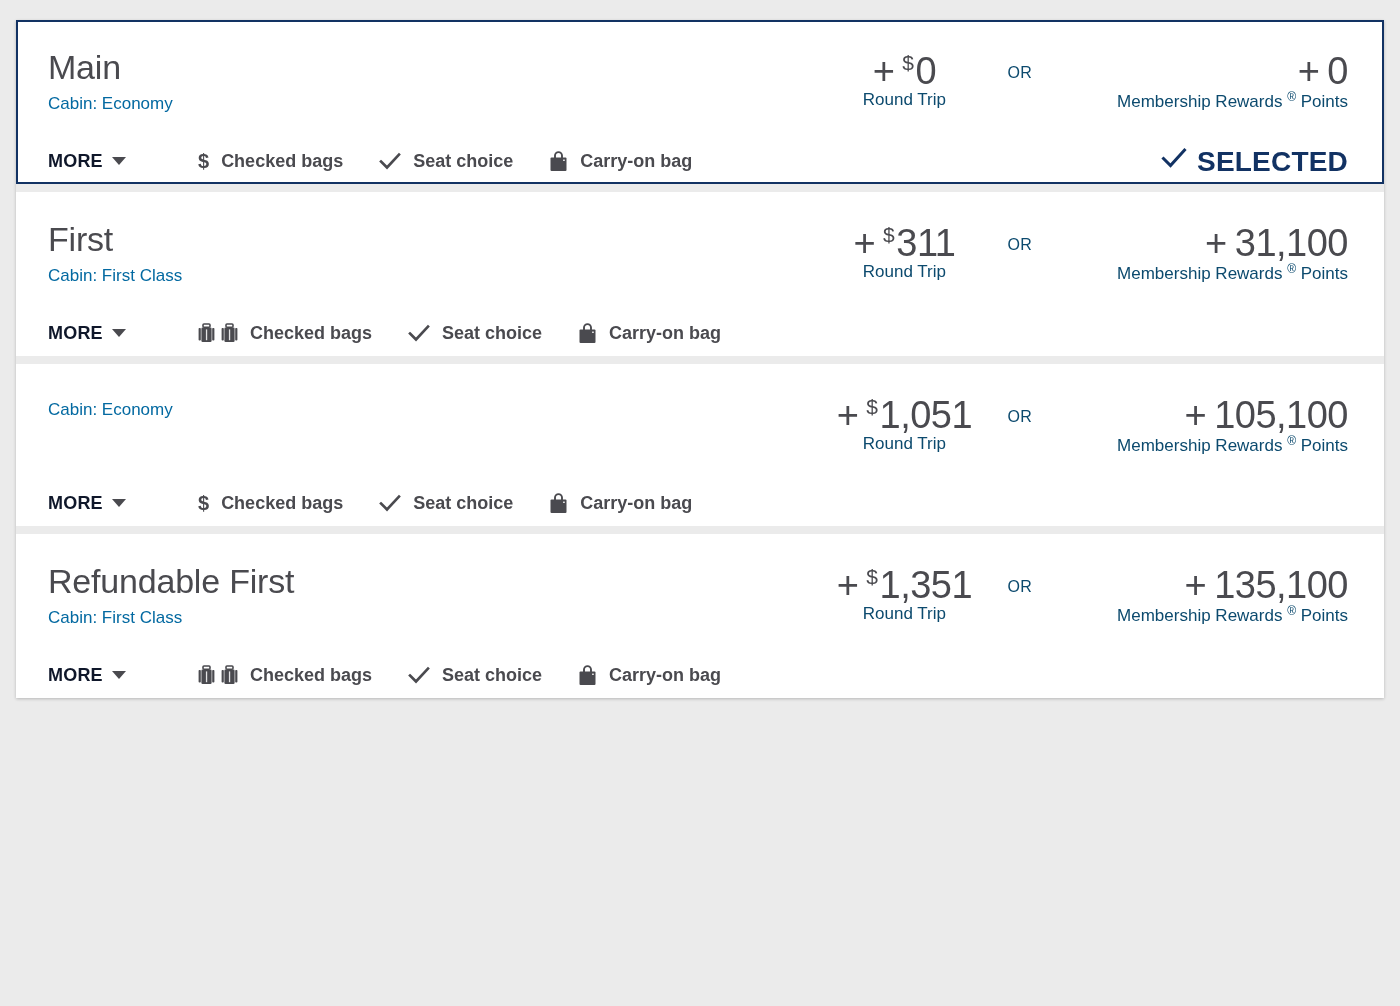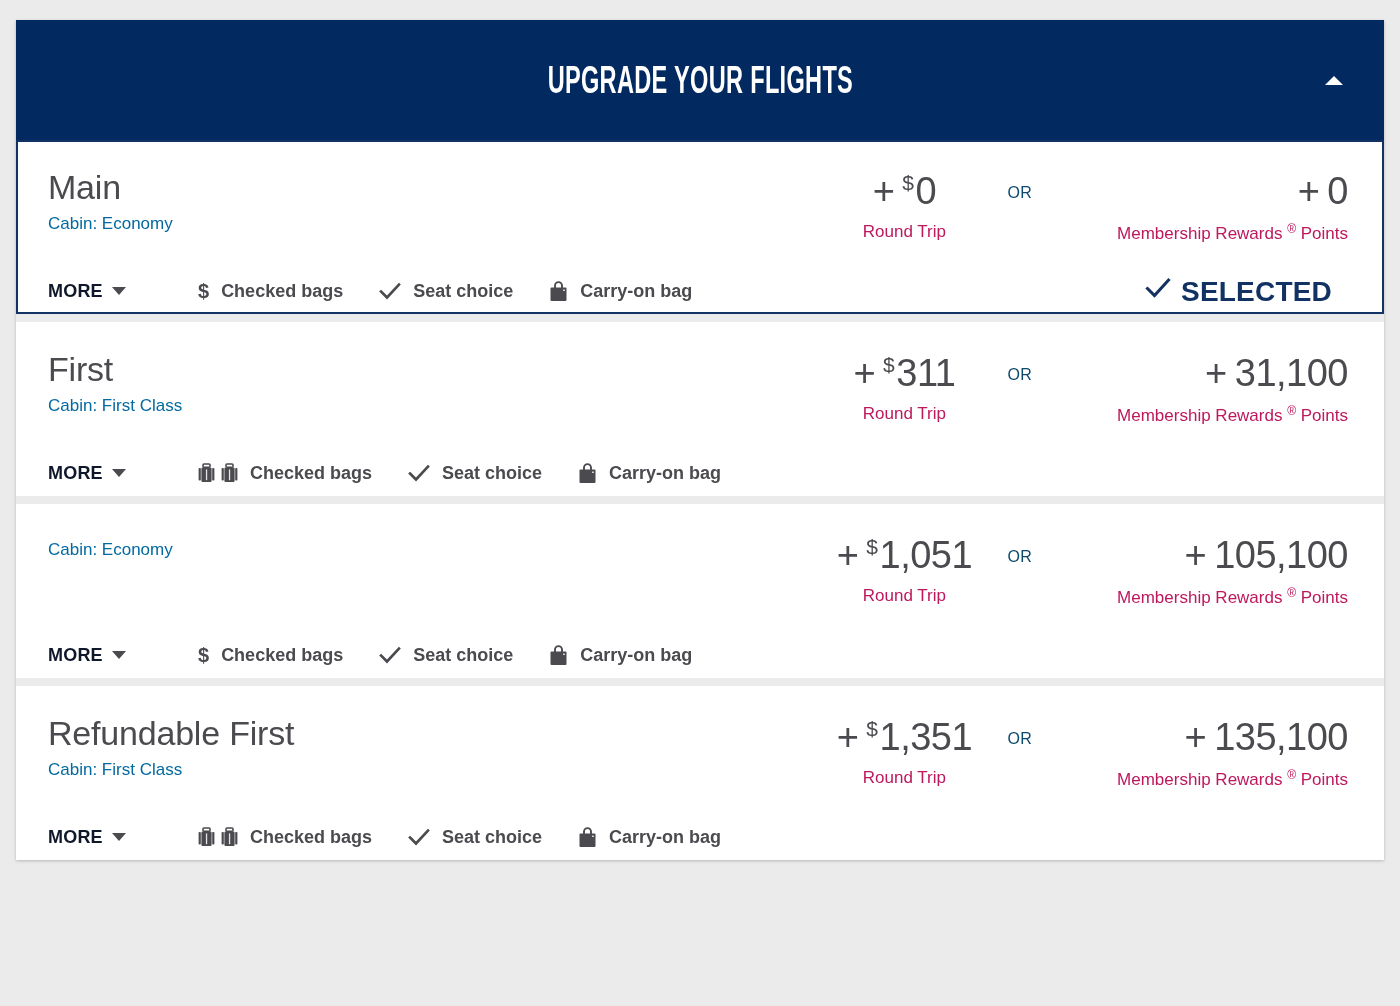--- a/index.html
+++ b/index.html
@@ -130,23 +130,22 @@
     white-space: nowrap;
     letter-spacing: -0.5px;
   }
   .amount .plus { margin-right: 8px; font-weight: 400; }
   .amount .cur {
     font-size: 21px;
     vertical-align: 14px;
     margin-right: 2px;
   }
   .sub {
-    margin-top: 12px;
     font-size: 17px;
-    color: #be185d;
+    color: #0c4a6e;
     white-space: nowrap;
   }
   .sub .reg { font-size: 12px; vertical-align: 6px; }
   .price-cash .sub { text-align: center; }
   .price-points .sub { text-align: right; }
 
   
   .card-bottom {
     margin-top: 32px;
     display: flex;
@@ -193,43 +192,37 @@
     font-weight: 700;
     color: #4a4a4f;
     line-height: 1;
   }
   .check-icon { display: block; }
   .suitcase, .tote { display: block; }
 
   
   .selected-badge {
     position: absolute;
-    right: 16px;
+    right: 0;
     bottom: -2px;
     display: flex;
     align-items: center;
     gap: 10px;
     color: #123263;
     font-size: 28px;
     font-weight: 700;
     letter-spacing: 0.2px;
   }
 </style>
 </head>
 <body>
 
 <div class="page">
   <div class="panel">
 
-    <div class="panel-header">
-      <div class="panel-title">UPGRADE YOUR FLIGHTS</div>
-      <div class="collapse-toggle">
-        <span class="caret-up"></span>
-      </div>
-    </div>
 
     <div class="cards">
         <div class="card selected">
           <div class="card-top">
             <div>
               <div class="fare-name">Main</div>
               <div class="fare-cabin">Cabin: Economy</div>
             </div>
             <div class="price-block">
               <div class="price-cash">

